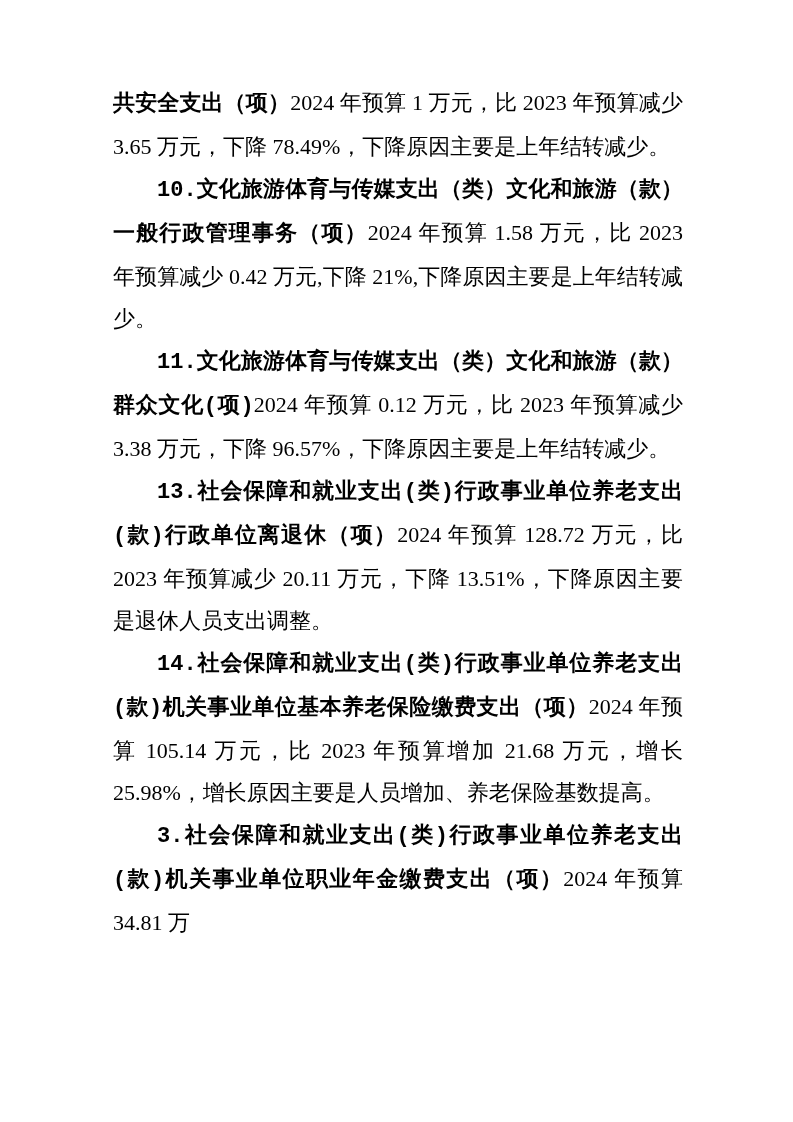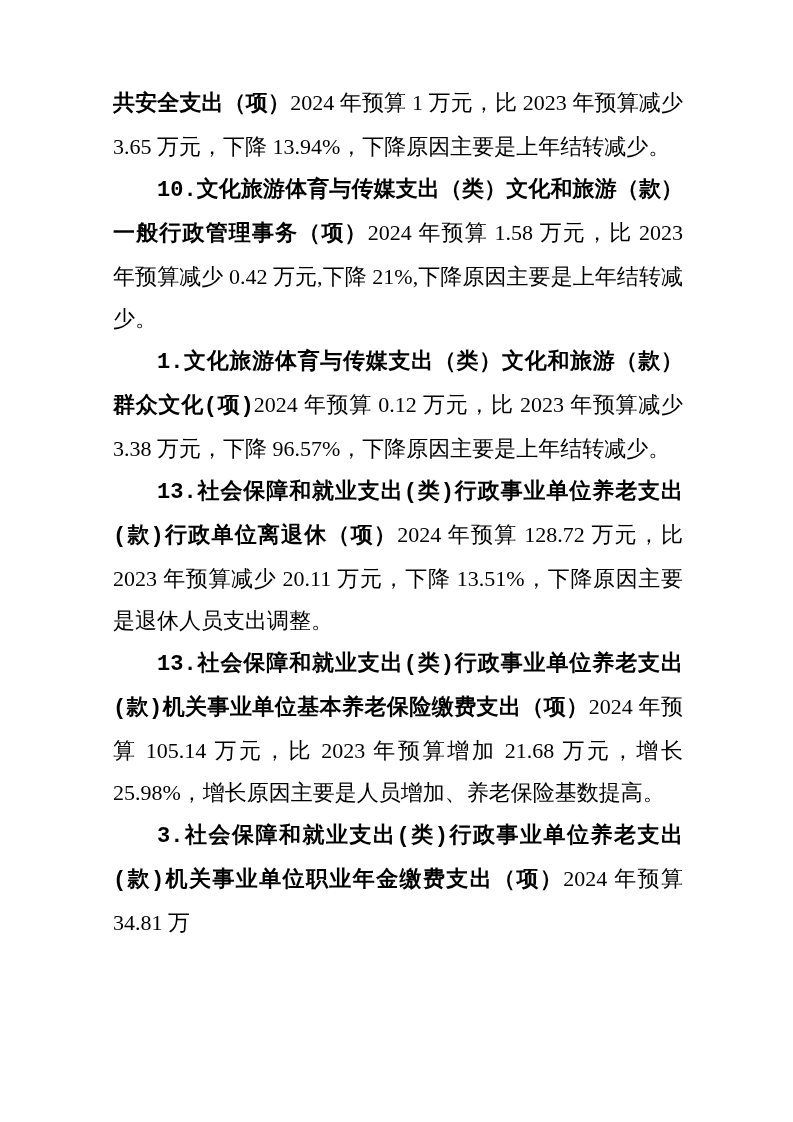--- a/index.html
+++ b/index.html
@@ -37,27 +37,27 @@
     font-weight: 700;
     font-family: Liberation Mono, monospace;
   }
 </style>
 </head>
 <body>
 
 <div class="page">
   <div class="doc-body">
 
-    <p class="para"><b class="head">共安全支出（项）</b><span>2024 年预算 1 万元，比 2023 年预算减少 3.65 万元，下降 13.94%，下降原因主要是上年结转减少。</span></p>
+    <p class="para"><b class="head">共安全支出（项）</b><span>2024 年预算 1 万元，比 2023 年预算减少 3.65 万元，下降 78.49%，下降原因主要是上年结转减少。</span></p>
 
     <p class="para indent"><b class="head">10.文化旅游体育与传媒支出（类）文化和旅游（款）一般行政管理事务（项）</b><span>2024 年预算 1.58 万元，比 2023 年预算减少 0.42 万元,下降 21%,下降原因主要是上年结转减少。</span></p>
 
-    <p class="para indent"><b class="head">1.文化旅游体育与传媒支出（类）文化和旅游（款）群众文化(项)</b><span>2024 年预算 0.12 万元，比 2023 年预算减少 3.38 万元，下降 96.57%，下降原因主要是上年结转减少。</span></p>
+    <p class="para indent"><b class="head">11.文化旅游体育与传媒支出（类）文化和旅游（款）群众文化(项)</b><span>2024 年预算 0.12 万元，比 2023 年预算减少 3.38 万元，下降 96.57%，下降原因主要是上年结转减少。</span></p>
 
 
     <p class="para indent"><b class="head">13.社会保障和就业支出(类)行政事业单位养老支出(款)行政单位离退休（项）</b><span>2024 年预算 128.72 万元，比 2023 年预算减少 20.11 万元，下降 13.51%，下降原因主要是退休人员支出调整。</span></p>
 
-    <p class="para indent"><b class="head">13.社会保障和就业支出(类)行政事业单位养老支出(款)机关事业单位基本养老保险缴费支出（项）</b><span>2024 年预算 105.14 万元，比 2023 年预算增加 21.68 万元，增长 25.98%，增长原因主要是人员增加、养老保险基数提高。</span></p>
+    <p class="para indent"><b class="head">14.社会保障和就业支出(类)行政事业单位养老支出(款)机关事业单位基本养老保险缴费支出（项）</b><span>2024 年预算 105.14 万元，比 2023 年预算增加 21.68 万元，增长 25.98%，增长原因主要是人员增加、养老保险基数提高。</span></p>
 
     <p class="para indent"><b class="head">3.社会保障和就业支出(类)行政事业单位养老支出(款)机关事业单位职业年金缴费支出（项）</b><span>2024 年预算 34.81 万</span></p>
 
   </div>
 </div>
 
 </body></html>

